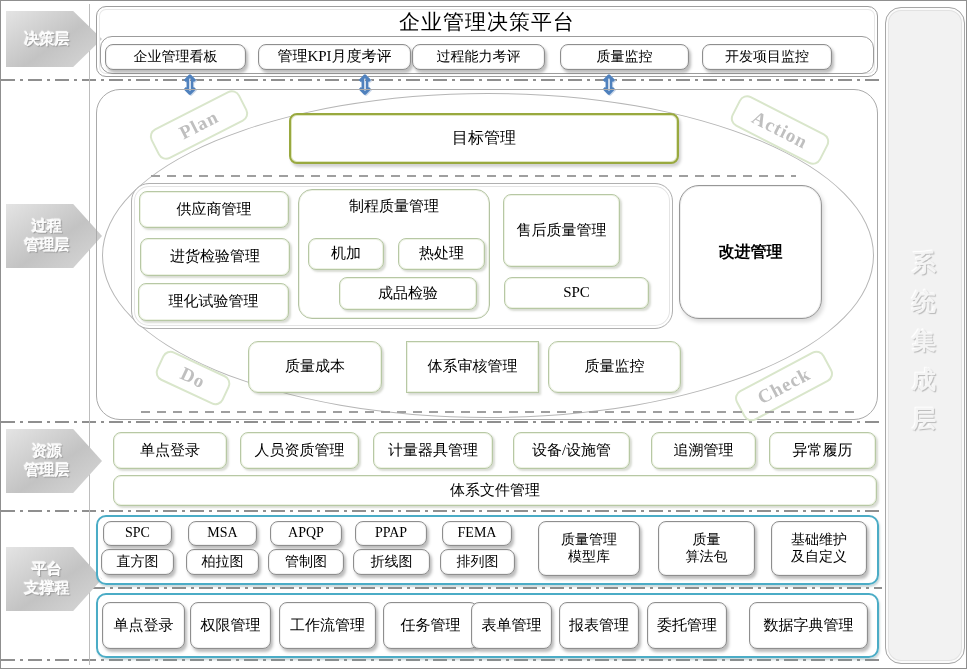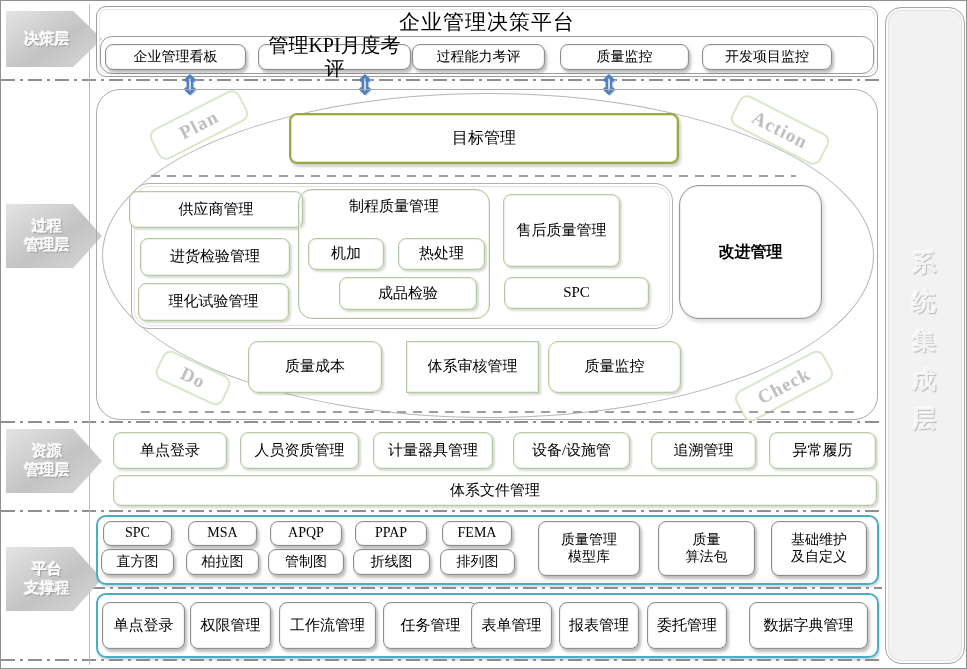--- a/index.html
+++ b/index.html
@@ -70,21 +70,21 @@
   </div>
   <div class="layer-arrow" style="top:546px;height:64px">
     <span>平台</span>
     <span>支撑程</span>
   </div>
 
   <div class="container c-gray" style="left:95px;top:5px;width:782px;height:71px;border-radius:10px"></div>
   <div class="title" style="left:95px;top:7px;width:782px;height:27px">企业管理决策平台</div>
   <div class="container" style="left:99px;top:35px;width:774px;height:38px;border:1px solid #9c9c9c;border-radius:12px"></div>
   <div class="box b-gray" style="left:104px;top:43px;width:141px;height:26px;font-size:14px">企业管理看板</div>
-  <div class="box b-gray" style="left:257px;top:43px;width:153px;height:26px;font-size:20px">管理KPI月度考评</div>
+  <div class="box b-gray" style="left:257px;top:43px;width:153px;height:26px;font-size:15px">管理KPI月度考评</div>
   <div class="box b-gray" style="left:411px;top:43px;width:133px;height:26px;font-size:14px">过程能力考评</div>
   <div class="box b-gray" style="left:559px;top:43px;width:129px;height:26px;font-size:14px">质量监控</div>
   <div class="box b-gray" style="left:701px;top:43px;width:130px;height:26px;font-size:14px">开发项目监控</div>
 
   <span class="uarrow" style="left:178px;top:72px">⇕</span>
   <span class="uarrow" style="left:353px;top:72px">⇕</span>
   <span class="uarrow" style="left:597px;top:72px">⇕</span>
 
   <div class="container" style="left:95px;top:88px;width:782px;height:331px;border:1px solid #aaaaaa;border-radius:24px"></div>
   <div class="ellipse" style="left:101px;top:92px;width:770px;height:323px"></div>
@@ -93,21 +93,21 @@
   <div class="pdca" style="left:729px;top:112px;width:96px;height:30px;transform:rotate(27deg)">Action</div>
   <div class="pdca" style="left:155px;top:361px;width:70px;height:28px;transform:rotate(25deg)">Do</div>
   <div class="pdca" style="left:733px;top:368px;width:96px;height:30px;transform:rotate(-28deg)">Check</div>
 
   <div class="box" style="left:288px;top:112px;width:390px;height:51px;font-size:16px;border:2px solid #99a93f;box-shadow:inset 0 0 0 1px #dfe6bf,2px 3px 3px rgba(0,0,0,.18)">目标管理</div>
 
   <div class="dash" style="left:150px;top:174px;width:645px"></div>
   <div class="dash" style="left:140px;top:410px;width:715px"></div>
 
   <div class="container" style="left:130px;top:182px;width:542px;height:146px;border:1px solid #b0b0b0;border-radius:18px;box-shadow:inset 0 0 0 2px #fff,inset 0 0 0 3px #e4e4e4"></div>
-  <div class="box b-green" style="left:128px;top:190px;width:174px;height:37px">供应商管理</div>
+  <div class="box b-green" style="left:138px;top:190px;width:150px;height:37px">供应商管理</div>
   <div class="box b-green" style="left:139px;top:237px;width:150px;height:38px">进货检验管理</div>
   <div class="box b-green" style="left:137px;top:282px;width:151px;height:38px">理化试验管理</div>
 
   <div class="container" style="left:297px;top:188px;width:192px;height:130px;border:1px solid #b3c3a2;border-radius:14px;box-shadow:inset 0 0 0 1px #eef2e6"></div>
   <div class="abs" style="left:297px;top:196px;width:192px;height:22px;text-align:center;font-size:15px">制程质量管理</div>
   <div class="box b-green" style="left:307px;top:237px;width:76px;height:32px">机加</div>
   <div class="box b-green" style="left:397px;top:237px;width:87px;height:32px">热处理</div>
   <div class="box b-green" style="left:338px;top:276px;width:138px;height:33px">成品检验</div>
 
   <div class="box b-green" style="left:502px;top:193px;width:117px;height:73px">售后质量管理</div>

